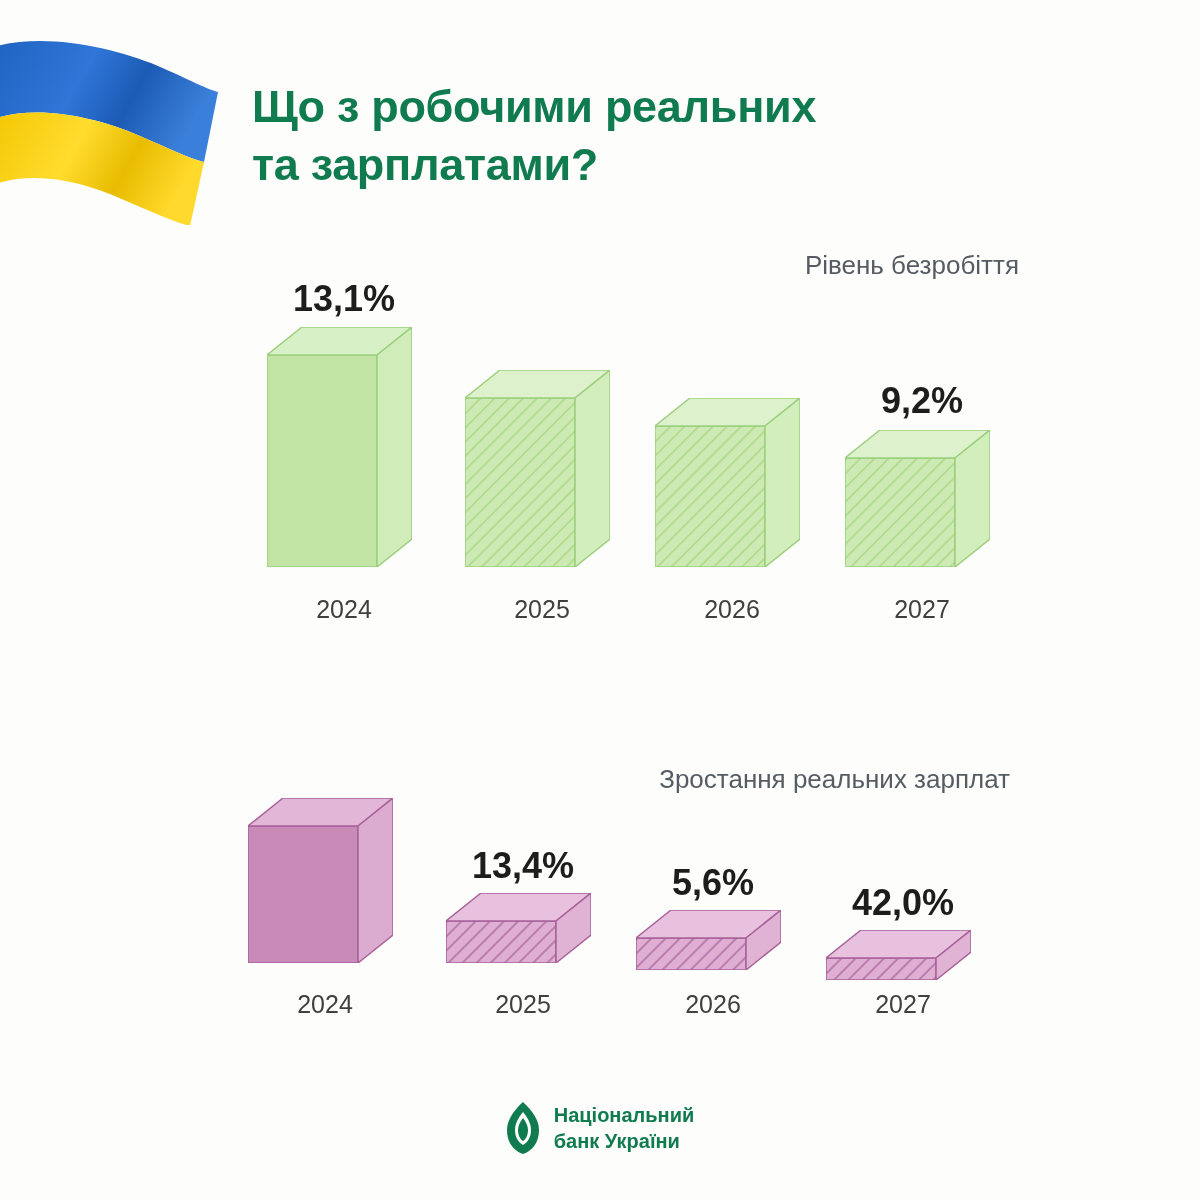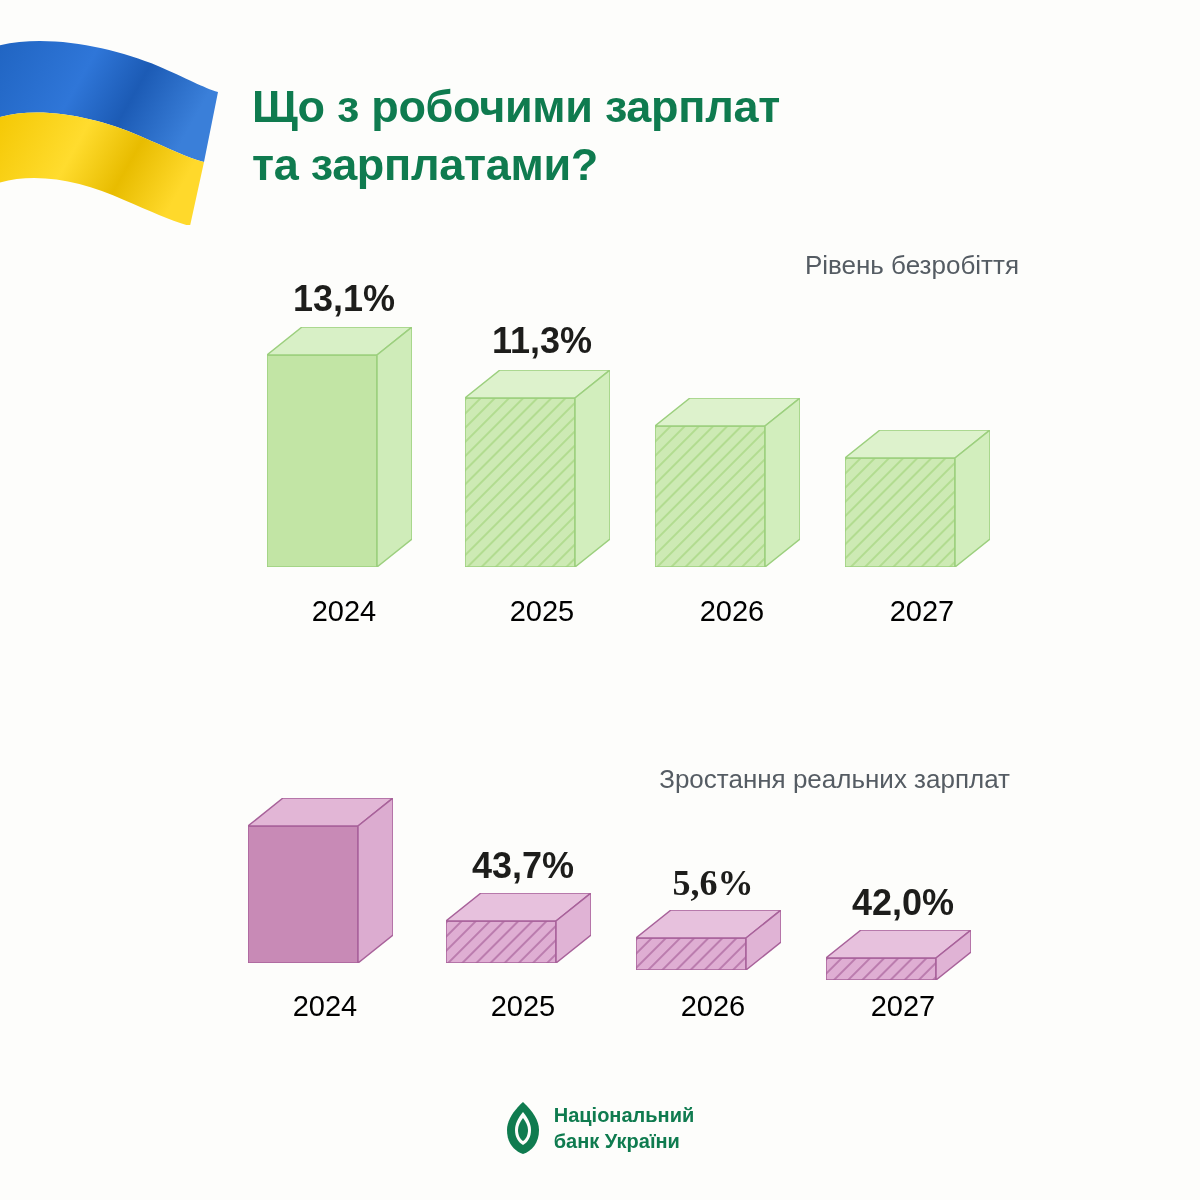--- a/index.html
+++ b/index.html
@@ -83,22 +83,22 @@
 
   .bar-3d {
     position: absolute;
     left: 18px;
   }
 
   .bar-label {
     position: absolute;
     width: 190px;
     text-align: center;
-    font-size: 29px;
-    color: #000000;
+    font-size: 25px;
+    color: #404040;
   }
 
   
   .logo {
     position: absolute;
     left: 0;
     right: 0;
     bottom: 45px;
     display: flex;
     justify-content: center;
@@ -134,21 +134,21 @@
         <stop offset="72%" stop-color="#e8bc00"></stop>
         <stop offset="100%" stop-color="#ffd92b"></stop>
       </linearGradient>
     </defs>
     <path d="M0,18 C50,2 120,16 168,36 C196,48 214,58 228,62 L214,132 C198,128 178,118 150,106 C104,86 44,74 0,90 Z" fill="url(#blueGrad)"></path>
     <path d="M0,90 C44,74 104,86 150,106 C178,118 198,128 214,132 L200,196 C184,192 162,182 134,170 C90,150 40,140 0,156 Z" fill="url(#yellowGrad)"></path>
   </svg>
 </div>
 
 <div class="title">
-  <span class="line">Що з робочими зарплат</span>
+  <span class="line">Що з робочими реальних</span>
   <span class="line">та зарплатами?</span>
 </div>
 
 <div class="chart-block" id="chart-unemployment">
   <div class="chart-heading" id="heading-unemployment">Рівень безробіття</div>
 
   <div class="bars">
 
     <div class="bar-slot" style="left:0px;">
       <div class="bar-value" style="top:38px;">13,1%</div>
@@ -162,21 +162,20 @@
           </defs>
           <polygon points="0,28 110,28 110,240 0,240" fill="#c2e5a5" stroke="#9ccf7e" stroke-width="1.5"></polygon>
           <polygon points="0,28 35,0 145,0 110,28" fill="#d8f0c6" stroke="#9ccf7e" stroke-width="1.5"></polygon>
           <polygon points="110,28 145,0 145,212 110,240" fill="#cfecb9" stroke="#9ccf7e" stroke-width="1.5"></polygon>
         </svg>
       </div>
       <div class="bar-label" style="top:355px;">2024</div>
     </div>
 
     <div class="bar-slot" style="left:198px;">
-      <div class="bar-value" style="top:80px;">11,3%</div>
       <div class="bar-3d" style="top:130px;">
         <svg width="145" height="197" viewBox="0 0 145 197">
           <defs>
             <pattern id="g-hatch-2" width="10" height="10" patternTransform="rotate(45)" patternUnits="userSpaceOnUse">
               <rect width="10" height="10" fill="#cdeab4"></rect>
               <line x1="0" y1="0" x2="0" y2="10" stroke="#b2dc90" stroke-width="4"></line>
             </pattern>
           </defs>
           <polygon points="0,28 110,28 110,197 0,197" fill="url(#g-hatch-2)" stroke="#9ccf7e" stroke-width="1.5"></polygon>
           <polygon points="0,28 35,0 145,0 110,28" fill="#ddf2cc" stroke="#9ccf7e" stroke-width="1.5"></polygon>
@@ -197,20 +196,21 @@
           </defs>
           <polygon points="0,28 110,28 110,169 0,169" fill="url(#g-hatch-3)" stroke="#9ccf7e" stroke-width="1.5"></polygon>
           <polygon points="0,28 35,0 145,0 110,28" fill="#ddf2cc" stroke="#9ccf7e" stroke-width="1.5"></polygon>
           <polygon points="110,28 145,0 145,141 110,169" fill="#d2eebd" stroke="#9ccf7e" stroke-width="1.5"></polygon>
         </svg>
       </div>
       <div class="bar-label" style="top:355px;">2026</div>
     </div>
 
     <div class="bar-slot" style="left:578px;">
+      <div class="bar-value" style="top:140px;">9,2%</div>
       <div class="bar-3d" style="top:190px;">
         <svg width="145" height="137" viewBox="0 0 145 137">
           <defs>
             <pattern id="g-hatch-4" width="10" height="10" patternTransform="rotate(45)" patternUnits="userSpaceOnUse">
               <rect width="10" height="10" fill="#cdeab4"></rect>
               <line x1="0" y1="0" x2="0" y2="10" stroke="#b2dc90" stroke-width="4"></line>
             </pattern>
           </defs>
           <polygon points="0,28 110,28 110,137 0,137" fill="url(#g-hatch-4)" stroke="#9ccf7e" stroke-width="1.5"></polygon>
           <polygon points="0,28 35,0 145,0 110,28" fill="#ddf2cc" stroke="#9ccf7e" stroke-width="1.5"></polygon>
@@ -233,39 +233,39 @@
         <svg width="145" height="165" viewBox="0 0 145 165">
           <polygon points="0,28 110,28 110,165 0,165" fill="#c88ab6" stroke="#a8629a" stroke-width="1.5"></polygon>
           <polygon points="0,28 35,0 145,0 110,28" fill="#e2b6d6" stroke="#a8629a" stroke-width="1.5"></polygon>
           <polygon points="110,28 145,0 145,137 110,165" fill="#dcacd0" stroke="#a8629a" stroke-width="1.5"></polygon>
         </svg>
       </div>
       <div class="bar-label" style="top:250px;">2024</div>
     </div>
 
     <div class="bar-slot" style="left:198px;">
-      <div class="bar-value" style="top:105px;">43,7%</div>
+      <div class="bar-value" style="top:105px;">13,4%</div>
       <div class="bar-3d" style="top:153px;">
         <svg width="145" height="70" viewBox="0 0 145 70">
           <defs>
             <pattern id="p-hatch-2" width="10" height="10" patternTransform="rotate(45)" patternUnits="userSpaceOnUse">
               <rect width="10" height="10" fill="#dfaed3"></rect>
               <line x1="0" y1="0" x2="0" y2="10" stroke="#bb7cae" stroke-width="4"></line>
             </pattern>
           </defs>
           <polygon points="0,28 110,28 110,70 0,70" fill="url(#p-hatch-2)" stroke="#a8629a" stroke-width="1.5"></polygon>
           <polygon points="0,28 35,0 145,0 110,28" fill="#e7c1dd" stroke="#a8629a" stroke-width="1.5"></polygon>
           <polygon points="110,28 145,0 145,42 110,70" fill="#e0b3d5" stroke="#a8629a" stroke-width="1.5"></polygon>
         </svg>
       </div>
       <div class="bar-label" style="top:250px;">2025</div>
     </div>
 
     <div class="bar-slot" style="left:388px;">
-      <div class="bar-value" style="top:122px;font-family:Liberation Serif, serif;">5,6%</div>
+      <div class="bar-value" style="top:122px;">5,6%</div>
       <div class="bar-3d" style="top:170px;">
         <svg width="145" height="60" viewBox="0 0 145 60">
           <defs>
             <pattern id="p-hatch-3" width="10" height="10" patternTransform="rotate(45)" patternUnits="userSpaceOnUse">
               <rect width="10" height="10" fill="#dfaed3"></rect>
               <line x1="0" y1="0" x2="0" y2="10" stroke="#bb7cae" stroke-width="4"></line>
             </pattern>
           </defs>
           <polygon points="0,28 110,28 110,60 0,60" fill="url(#p-hatch-3)" stroke="#a8629a" stroke-width="1.5"></polygon>
           <polygon points="0,28 35,0 145,0 110,28" fill="#e7c1dd" stroke="#a8629a" stroke-width="1.5"></polygon>

